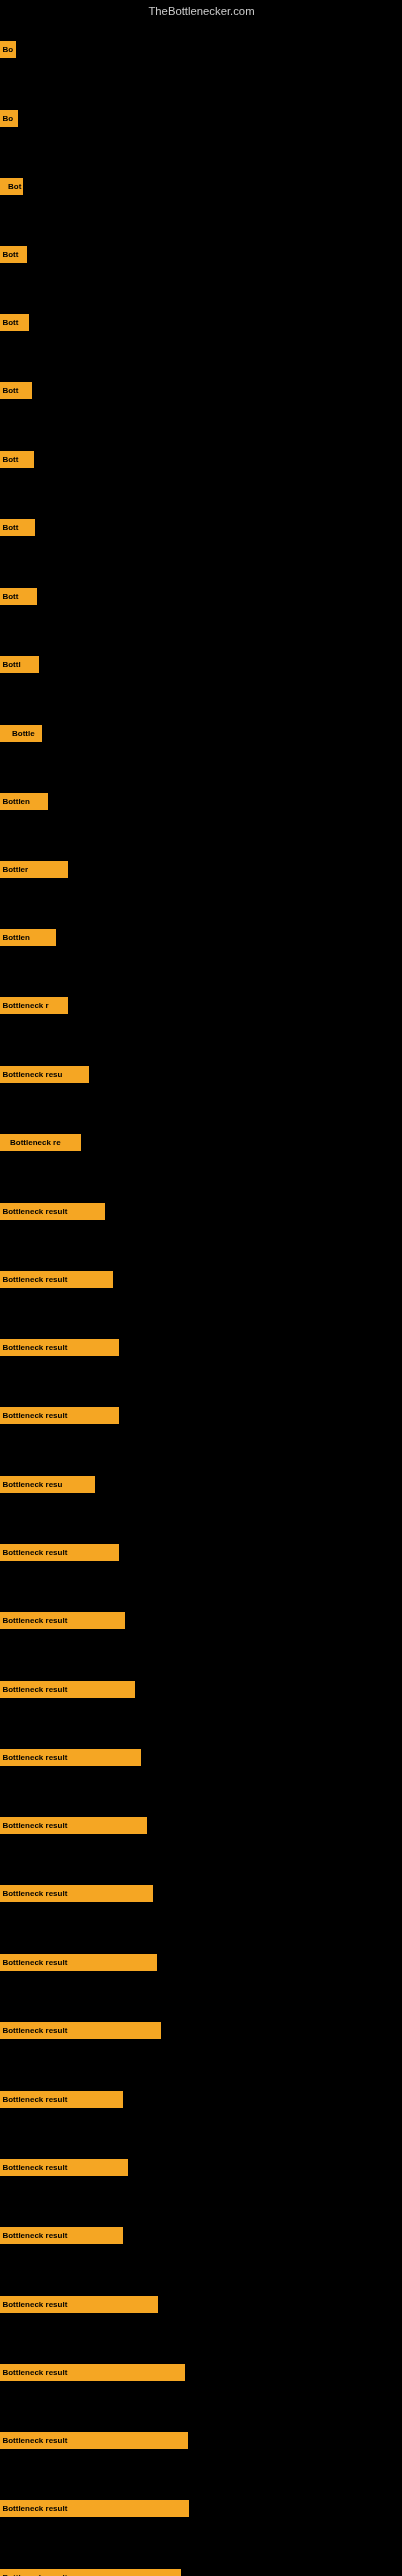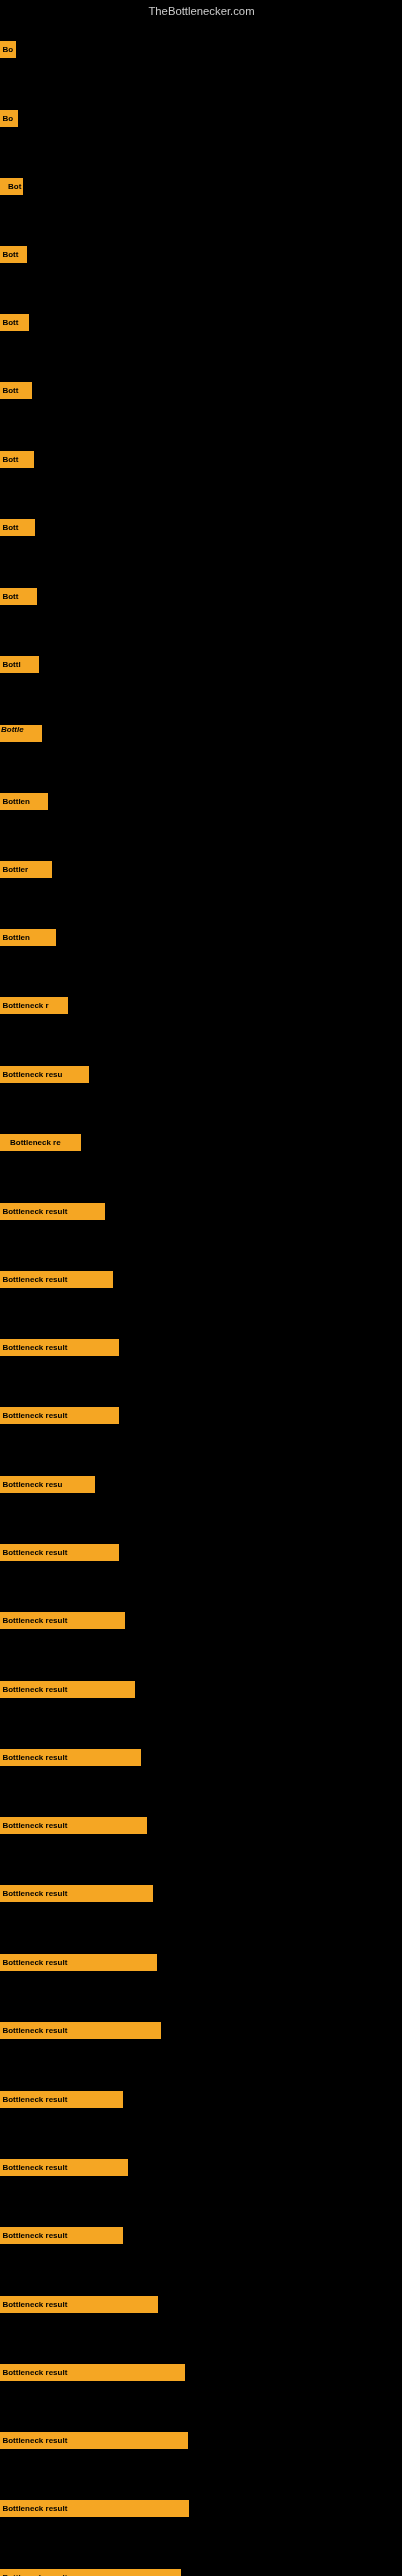--- a/index.html
+++ b/index.html
@@ -72,31 +72,31 @@
       <div style="background-color: rgb(245, 166, 35); width: 37px; height: 17.7px; display: flex; align-items: center; padding-left: 2.4px; overflow: hidden; white-space: nowrap;">
         <span style="color: rgb(0, 0, 0); font-size: 8px; font-weight: bold; font-family: Arial, sans-serif;">Bott</span>
       </div>
     </div>
     <div style="position: absolute; top: 631px; left: 0px; display: flex; align-items: center;">
       <div style="background-color: rgb(245, 166, 35); width: 39px; height: 17.7px; display: flex; align-items: center; padding-left: 2.4px; overflow: hidden; white-space: nowrap;">
         <span style="color: rgb(0, 0, 0); font-size: 8px; font-weight: bold; font-family: Arial, sans-serif;">Bottl</span>
       </div>
     </div>
     <div style="position: absolute; top: 700px; left: 0px; display: flex; align-items: center;">
-      <div style="background-color: rgb(245, 166, 35); width: 42px; height: 17.7px; display: flex; padding-left: 1px; overflow: hidden; white-space: nowrap; font-style: italic;">
+      <div style="background-color: rgb(245, 166, 35); width: 42px; height: 17.7px; display: flex; align-items: center; padding-left: 12px; overflow: hidden; white-space: nowrap;">
         <span style="color: rgb(0, 0, 0); font-size: 8px; font-weight: bold; font-family: Arial, sans-serif;">Bottle</span>
       </div>
     </div>
     <div style="position: absolute; top: 768px; left: 0px; display: flex; align-items: center;">
       <div style="background-color: rgb(245, 166, 35); width: 48px; height: 17.7px; display: flex; align-items: center; padding-left: 2.4px; overflow: hidden; white-space: nowrap;">
         <span style="color: rgb(0, 0, 0); font-size: 8px; font-weight: bold; font-family: Arial, sans-serif;">Bottlen</span>
       </div>
     </div>
     <div style="position: absolute; top: 836px; left: 0px; display: flex; align-items: center;">
-      <div style="background-color: rgb(245, 166, 35); width: 52px; height: 17.7px; display: flex; align-items: center; padding-left: 2.4px; overflow: hidden; white-space: nowrap;">
+      <div style="background-color: rgb(245, 166, 35); width: 68px; height: 17.7px; display: flex; align-items: center; padding-left: 2.4px; overflow: hidden; white-space: nowrap;">
         <span style="color: rgb(0, 0, 0); font-size: 8px; font-weight: bold; font-family: Arial, sans-serif;">Bottler</span>
       </div>
     </div>
     <div style="position: absolute; top: 904px; left: 0px; display: flex; align-items: center;">
       <div style="background-color: rgb(245, 166, 35); width: 56px; height: 17.7px; display: flex; align-items: center; padding-left: 2.4px; overflow: hidden; white-space: nowrap;">
         <span style="color: rgb(0, 0, 0); font-size: 8px; font-weight: bold; font-family: Arial, sans-serif;">Bottlen</span>
       </div>
     </div>
     <div style="position: absolute; top: 972px; left: 0px; display: flex; align-items: center;">
       <div style="background-color: rgb(245, 166, 35); width: 68px; height: 17.7px; display: flex; align-items: center; padding-left: 2.4px; overflow: hidden; white-space: nowrap;">

